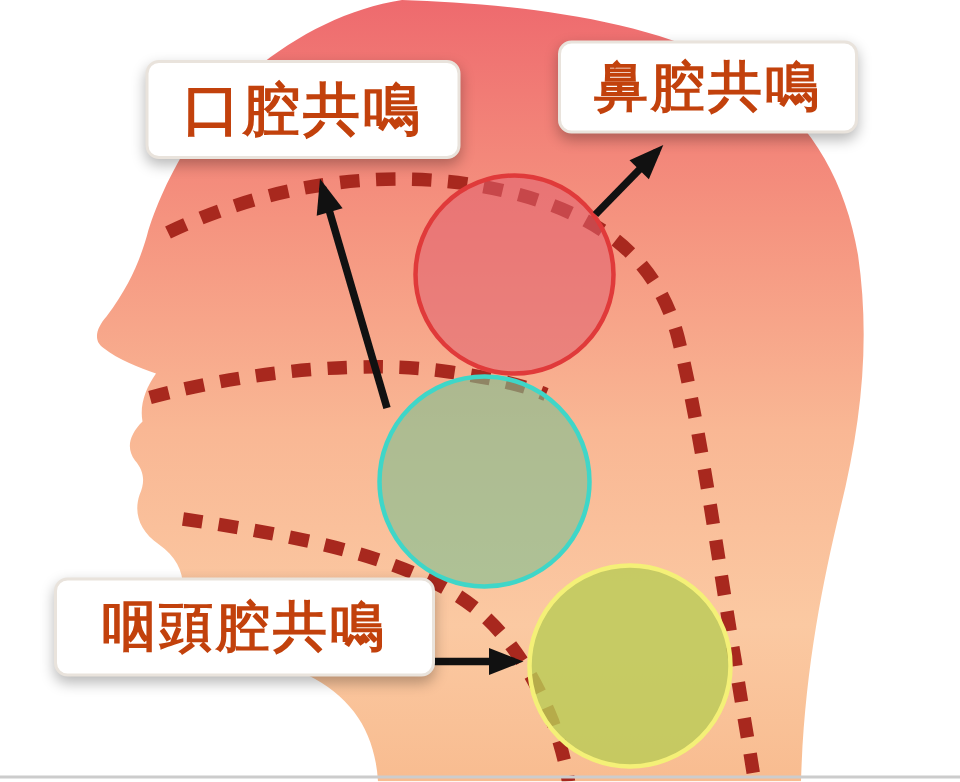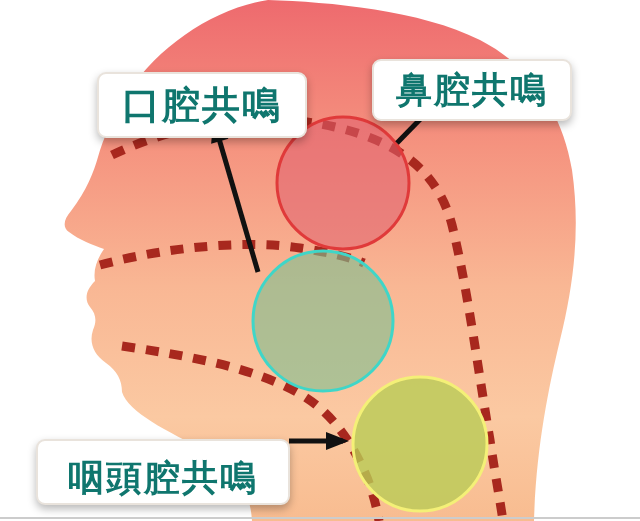--- a/index.html
+++ b/index.html
@@ -22,29 +22,28 @@
   }
   .label-box {
     position: absolute;
     display: flex;
     align-items: center;
     justify-content: center;
     background: #ffffff;
     border: 2px solid #e9e3dc;
     border-radius: 9px;
     box-shadow: 0 4px 9px rgba(0,0,0,0.28);
-    color: #0f766e;
+    color: #c2410c;
     font-weight: 700;
     letter-spacing: 2px;
     white-space: nowrap;
-    margin-top: 32px;
   }
   .label-oral        { left: 97px;  top: 40px;  width: 206px; height: 62px; font-size: 38px; }
   .label-nasal       { left: 372px; top: 27px;  width: 196px; height: 58px; font-size: 36px; font-family: Liberation Mono, monospace; }
-  .label-pharyngeal  { left: 36px;  top: 407px; width: 250px; height: 62px; font-size: 36px; align-items: flex-end; }
+  .label-pharyngeal  { left: 36px;  top: 385px; width: 250px; height: 62px; font-size: 36px; }
   .bottom-border {
     position: absolute;
     left: 0;
     bottom: 2px;
     width: 100%;
     height: 2px;
     background: #cccccc;
   }
 </style>
 </head>

